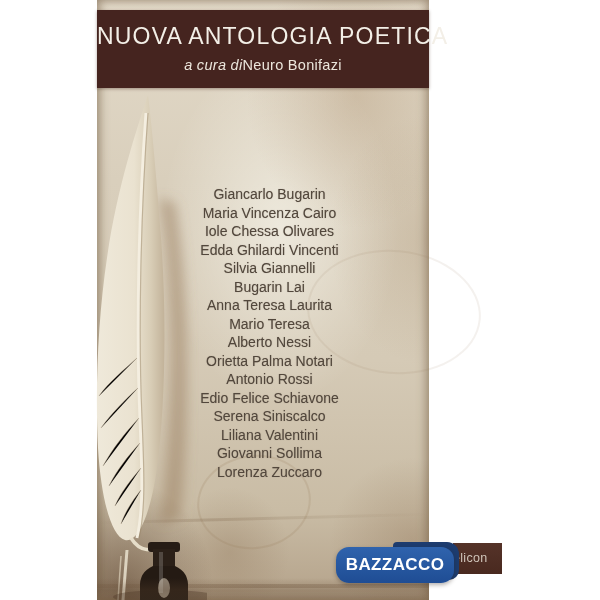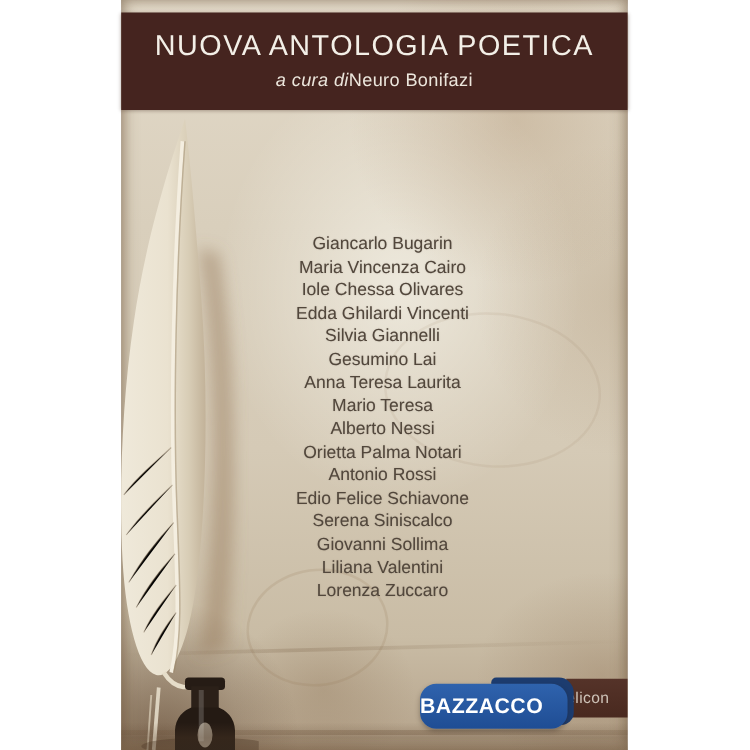--- a/index.html
+++ b/index.html
@@ -2,21 +2,21 @@
 <html><head>
 <meta charset="utf-8">
 <style>
   html,body{margin:0;padding:0;}
   body{
     width:600px;height:600px;background:#ffffff;overflow:hidden;
     font-family:"Liberation Sans","DejaVu Sans",sans-serif;
     position:relative;
   }
   .cover{
-    position:absolute;left:97px;top:0;width:405px;height:600px;
+    position:absolute;left:97px;top:0;width:332px;height:600px;
     background:
       radial-gradient(ellipse 60% 40% at 78% 16%, rgba(168,136,100,0.30), transparent 55%),
       radial-gradient(ellipse 50% 35% at 100% 40%, rgba(160,130,95,0.22), transparent 60%),
       radial-gradient(ellipse 55% 45% at 55% 38%, rgba(255,255,248,0.55), transparent 65%),
       radial-gradient(ellipse 45% 30% at 8% 98%, rgba(85,60,40,0.55), transparent 60%),
       radial-gradient(ellipse 45% 25% at 95% 90%, rgba(140,110,80,0.30), transparent 55%),
       radial-gradient(ellipse 30% 18% at 40% 92%, rgba(130,102,72,0.25), transparent 60%),
       linear-gradient(180deg,#e3dac9 0%,#d9cfbc 30%,#d5cab6 60%,#c9bca5 85%,#b4a28a 100%);
     box-shadow: inset 4px 0 10px rgba(110,85,60,.35), inset -4px 0 10px rgba(110,85,60,.30), inset 0 -3px 8px rgba(90,65,45,.25);
   }
@@ -59,21 +59,21 @@
     padding-right:21px;box-sizing:border-box;z-index:2;letter-spacing:.3px;
   }
   .badge-navy{
     position:absolute;left:296px;top:542px;width:66px;height:38px;
     background:#1d3c6f;border-radius:4px 12px 10px 4px;z-index:3;
   }
   .badge-blue{
     position:absolute;left:239px;top:547px;width:118px;height:36px;
     background:linear-gradient(180deg,#2f63ad,#1f4d94);
     border-radius:13px;z-index:4;
-    display:flex;align-items:center;
+    display:flex;align-items:center;justify-content:center;
     box-shadow:0 2px 4px rgba(40,30,20,.35);
   }
   .badge-blue .brand{
     color:#ffffff;font-weight:bold;font-size:17px;letter-spacing:.4px;
   }
   .bottom-shade{
     position:absolute;left:0;bottom:0;width:100%;height:22px;z-index:1;
     background:linear-gradient(180deg,transparent,rgba(95,70,48,.28) 55%,rgba(120,95,68,.18));
   }
 </style>
@@ -138,30 +138,30 @@
       <path d="M66,464 L66,505" stroke="rgba(255,255,255,0.18)" stroke-width="4"></path>
     </g>
   </svg>
 
   <div class="authors">
       <div class="author">Giancarlo Bugarin</div>
       <div class="author">Maria Vincenza Cairo</div>
       <div class="author">Iole Chessa Olivares</div>
       <div class="author">Edda Ghilardi Vincenti</div>
       <div class="author">Silvia Giannelli</div>
-      <div class="author">Gesumino Lai</div>
+      <div class="author">Bugarin Lai</div>
       <div class="author">Anna Teresa Laurita</div>
       <div class="author">Mario Teresa</div>
       <div class="author">Alberto Nessi</div>
       <div class="author">Orietta Palma Notari</div>
       <div class="author">Antonio Rossi</div>
       <div class="author">Edio Felice Schiavone</div>
       <div class="author">Serena Siniscalco</div>
+      <div class="author">Liliana Valentini</div>
       <div class="author">Giovanni Sollima</div>
-      <div class="author">Liliana Valentini</div>
       <div class="author">Lorenza Zuccaro</div>
     </div>
 
   <div class="logo-strip">
     <span>elicon</span>
   </div>
   <div class="badge-navy"></div>
   <div class="badge-blue">
     <span class="brand">BAZZACCO</span>
   </div>

